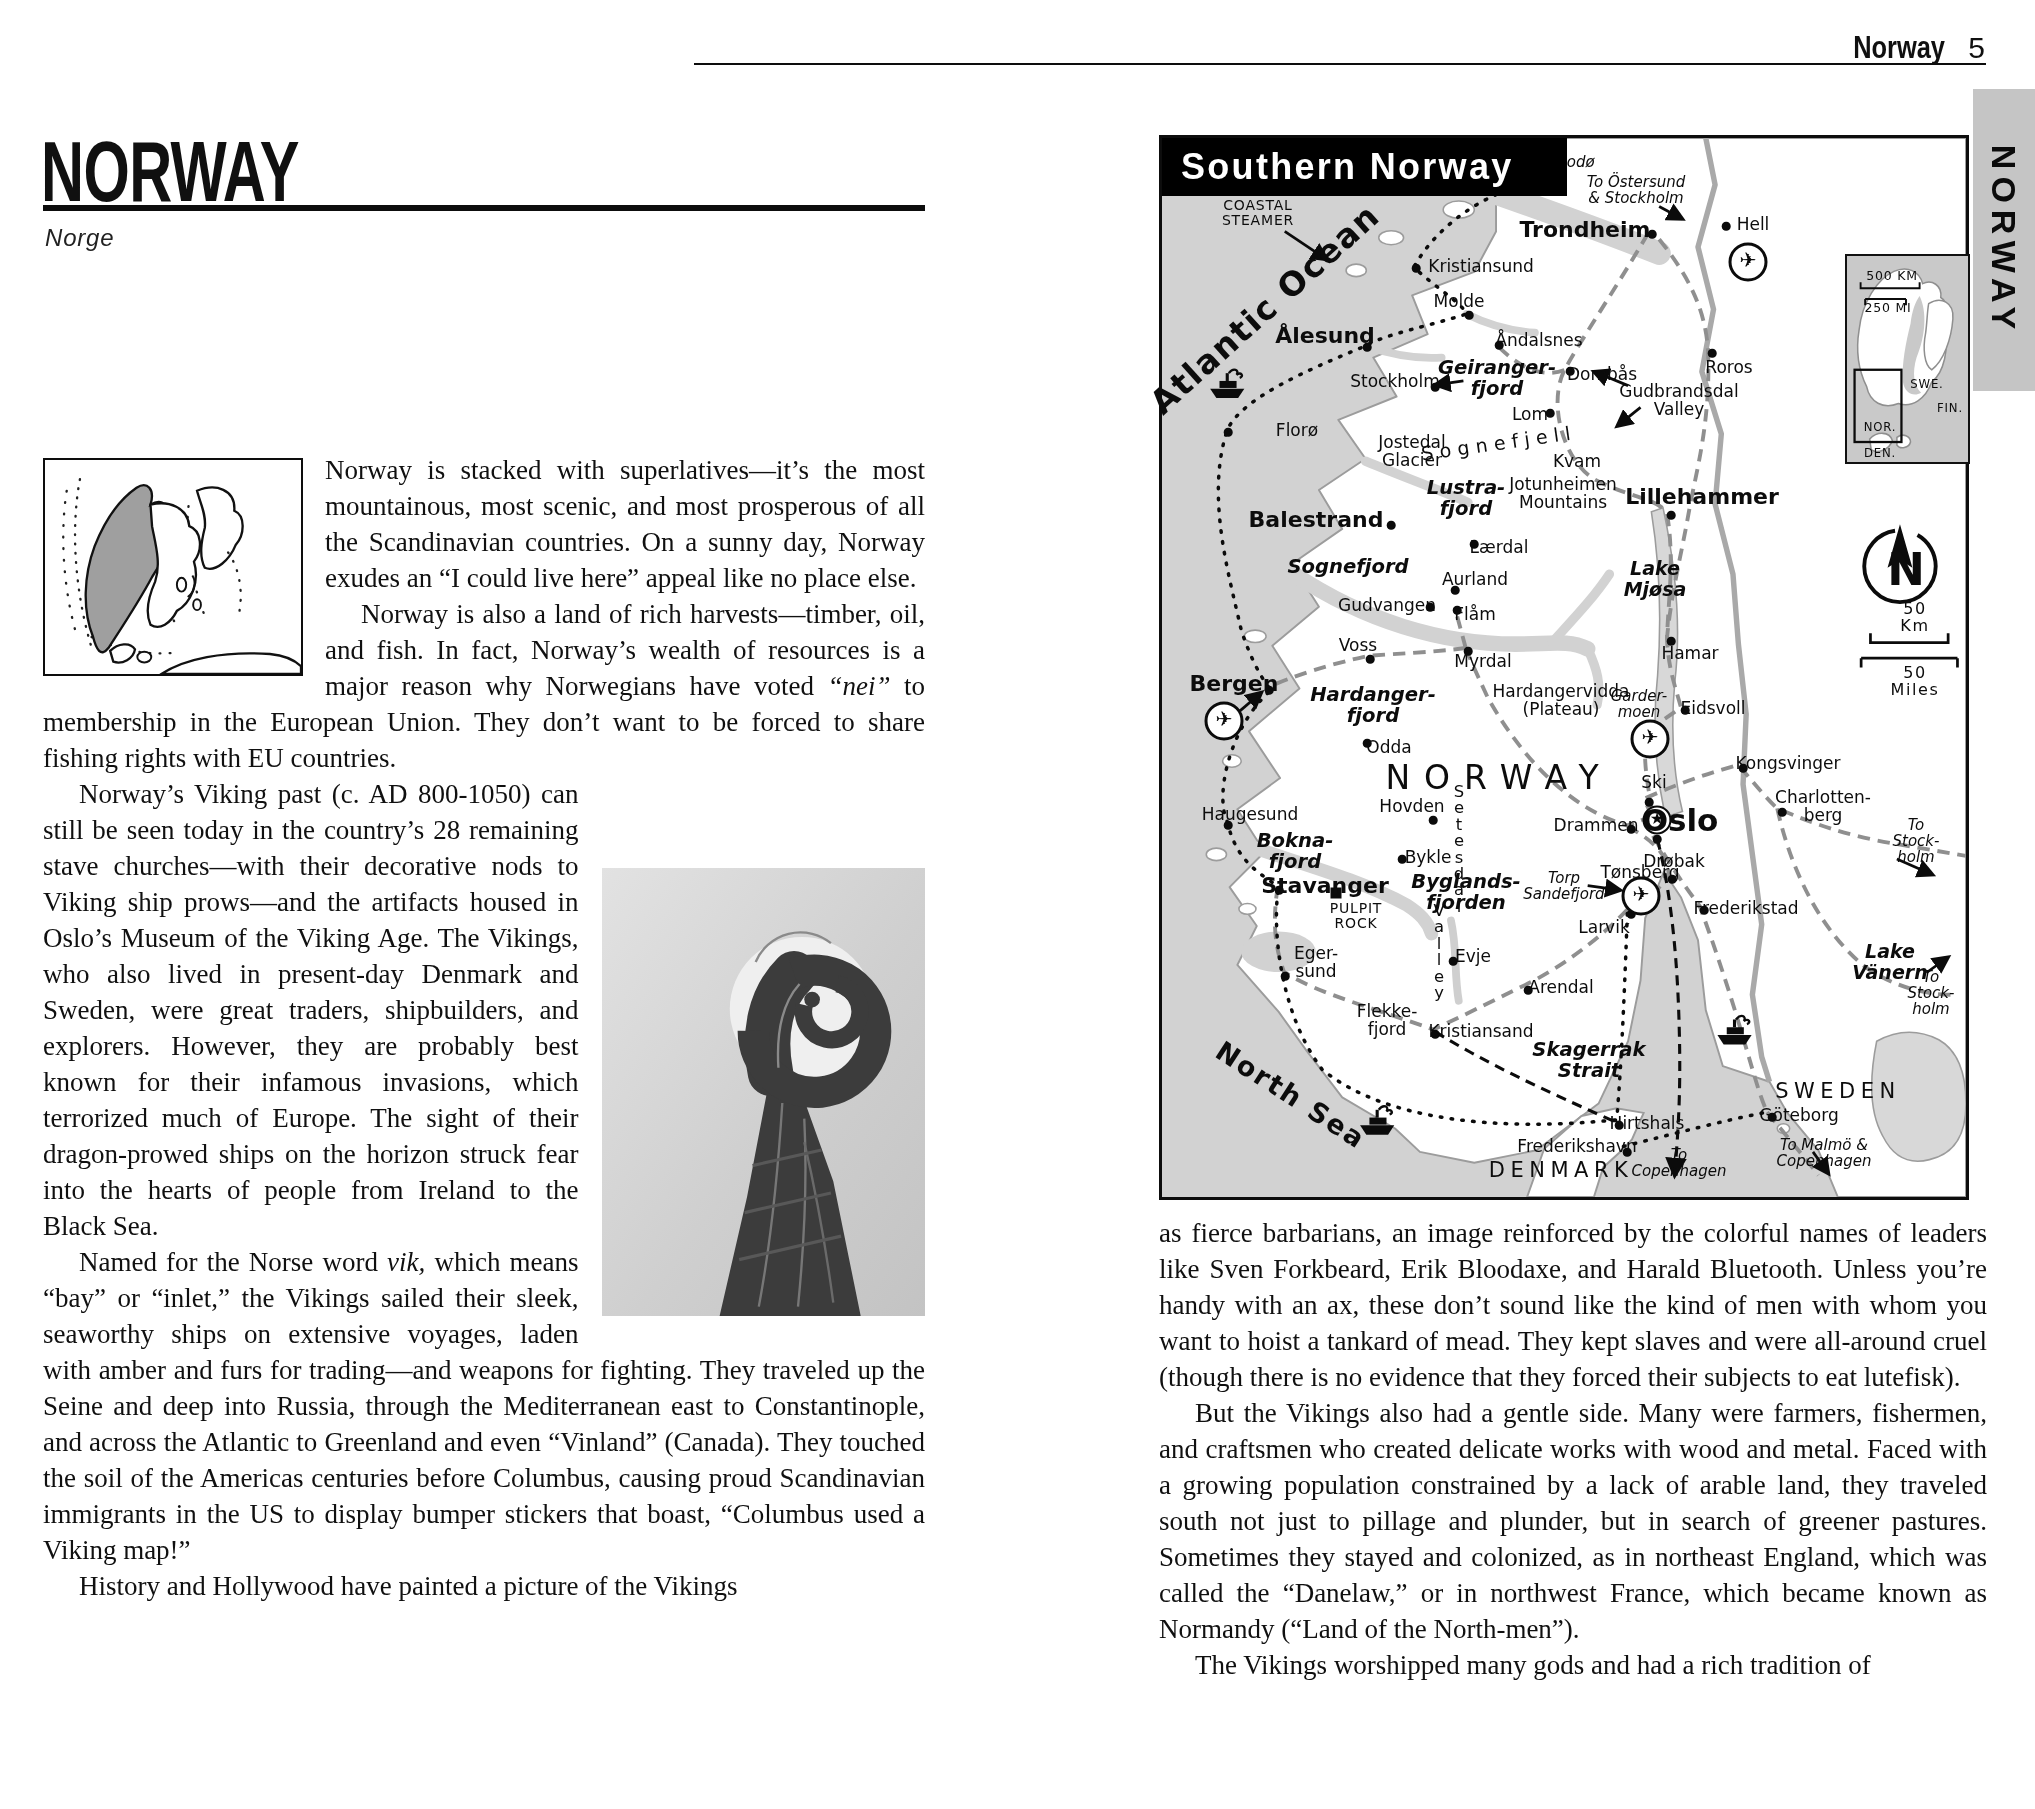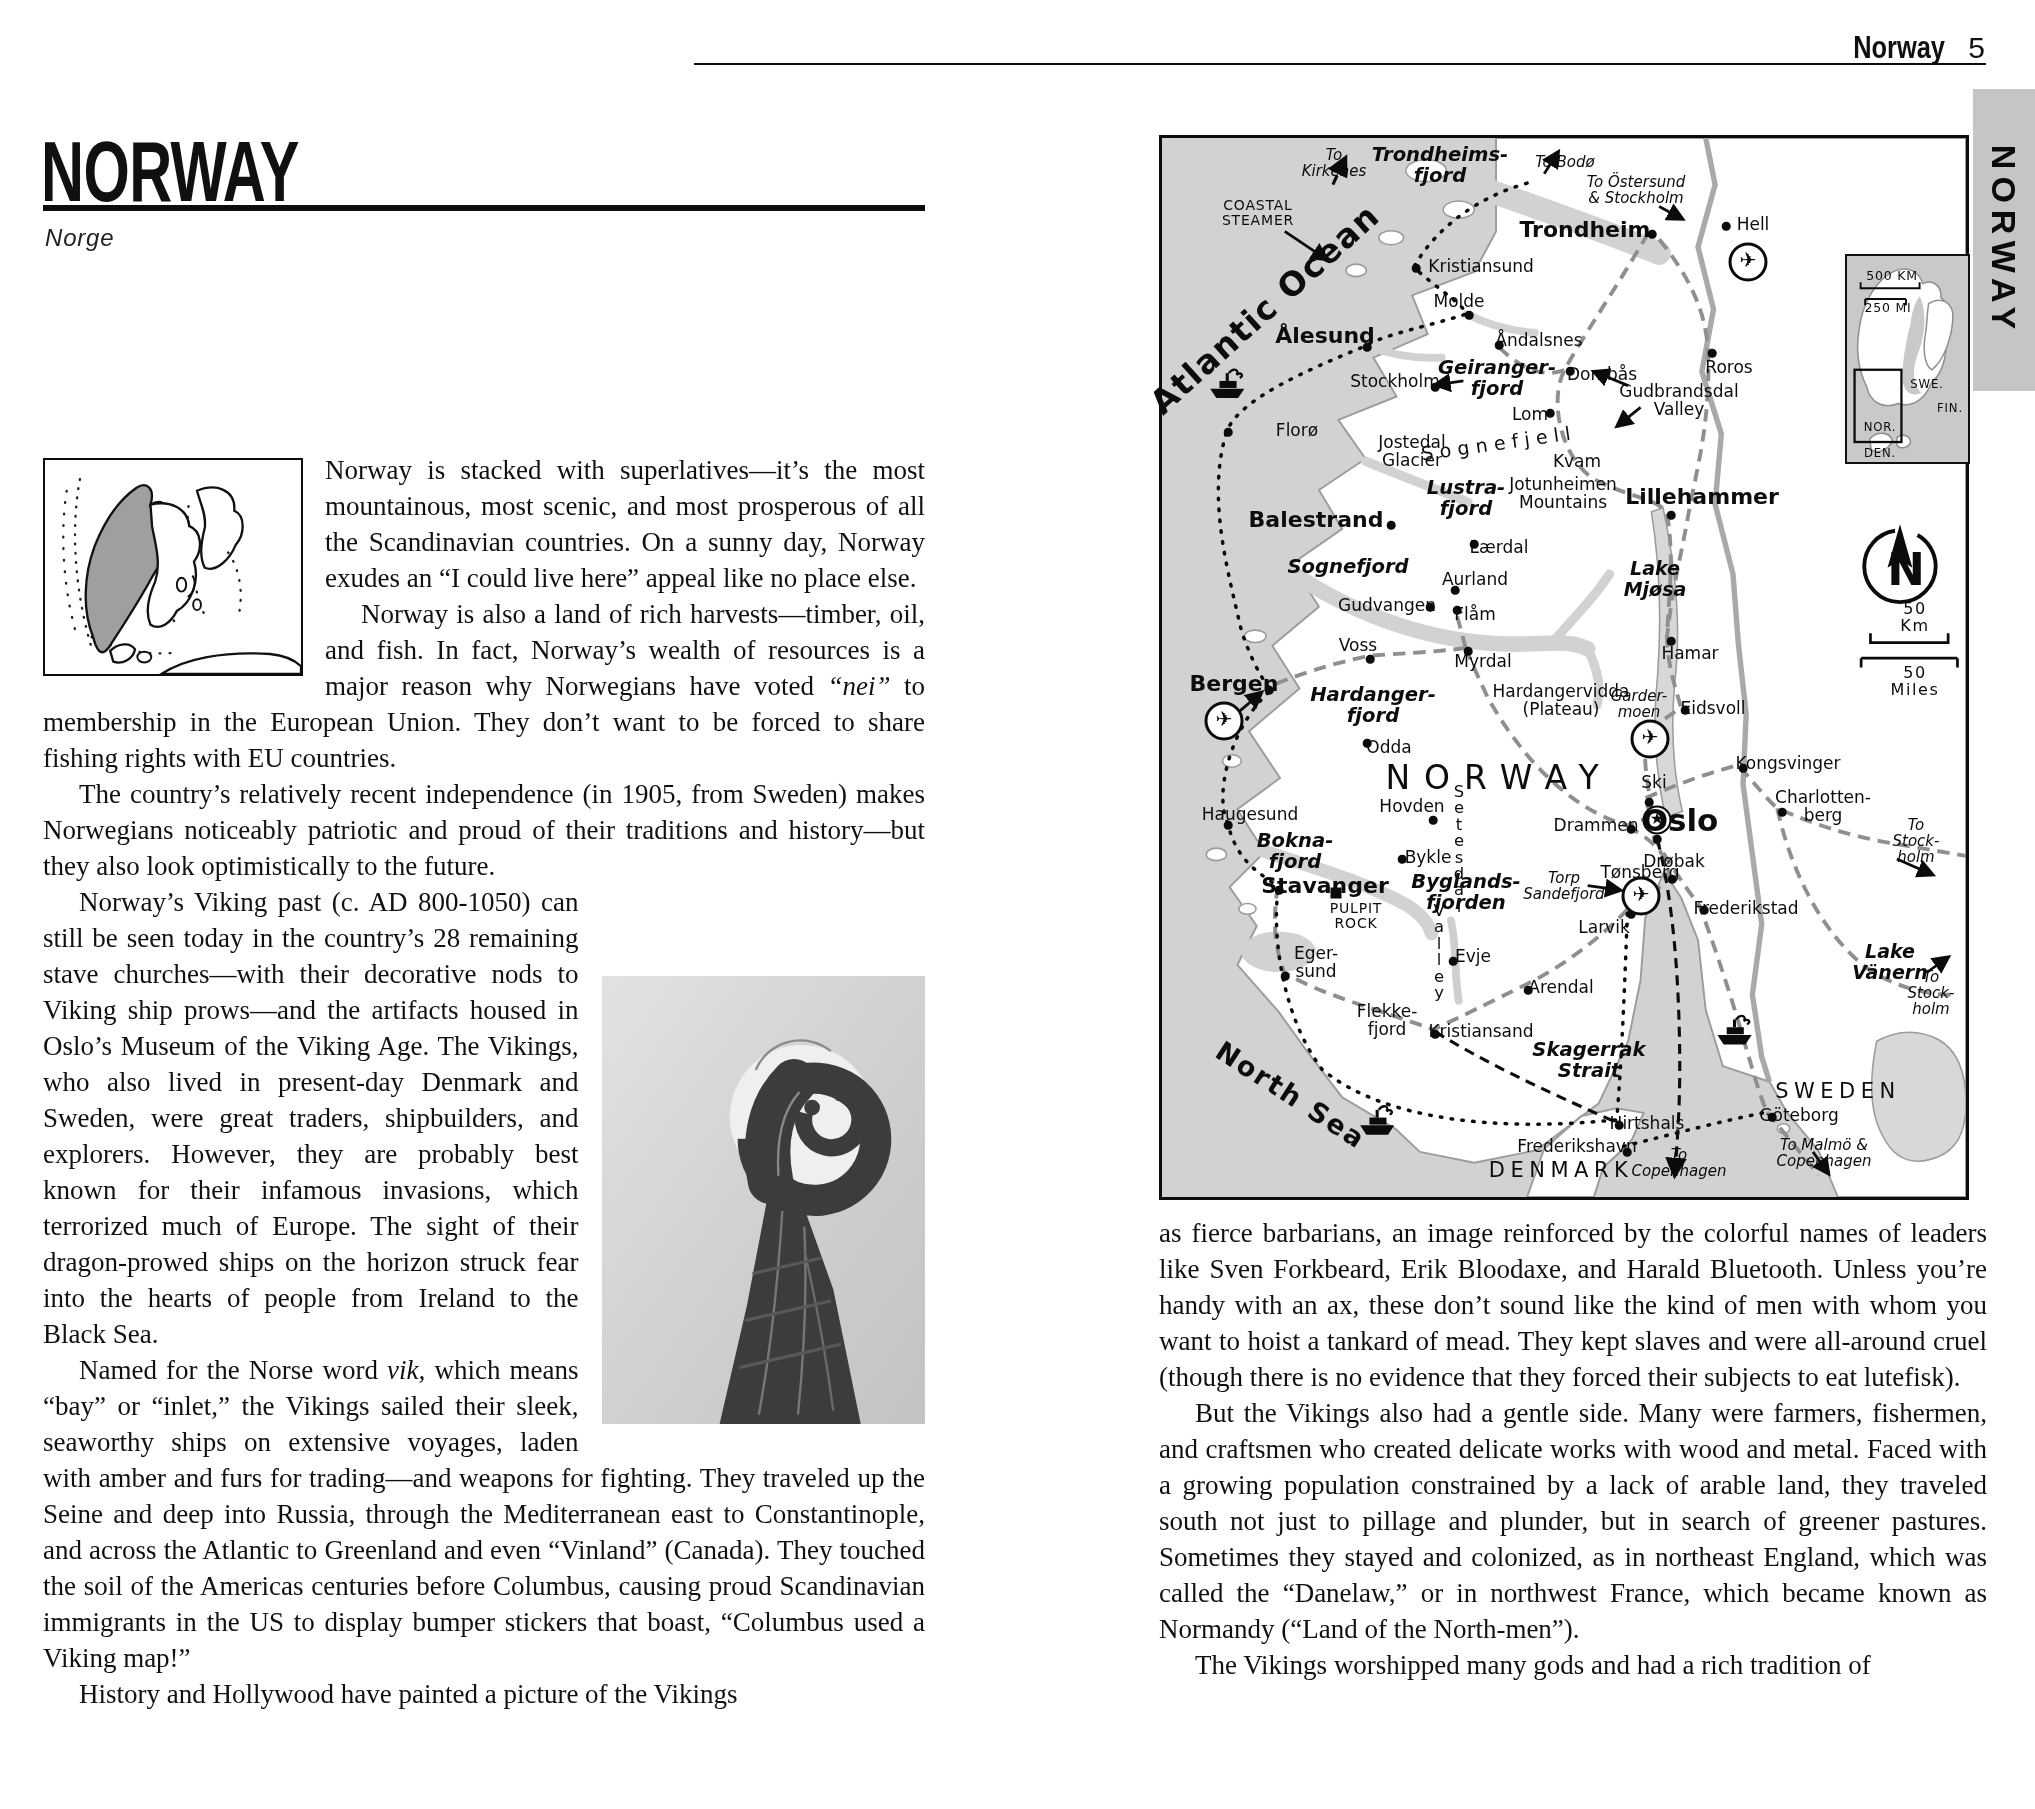--- a/index.html
+++ b/index.html
@@ -110,21 +110,20 @@
         <path d="M84,248 C94,238 110,236 116,246 C114,258 100,266 88,262 Z" fill="#ffffff" stroke="#111" stroke-width="3"></path>
         <ellipse cx="128" cy="256" rx="9" ry="7" fill="#ffffff" stroke="#111" stroke-width="2.5"></ellipse>
 
         <path d="M150,278 C180,258 230,248 290,252 C310,254 322,260 330,268 L330,278 Z" fill="#ffffff" stroke="#111" stroke-width="3"></path>
         <path d="M236,120 C250,140 256,170 250,200" fill="none" stroke="#222" stroke-width="3" stroke-dasharray="1 12" stroke-linecap="round"></path>
       </svg>
     </div>
 
     <p class="noindent"><span>Norway is stacked with superlatives—it’s the most mountainous, most scenic, and most prosperous of all the Scandinavian countries. On a sunny day, Norway exudes an “I could live here” appeal like no place else.</span></p>
     <p><span>Norway is also a land of rich harvests—timber, oil, and fish. In fact, Norway’s wealth of resources is a major reason why Norwegians have voted </span><em>“nei”</em><span> to membership in the European Union. They don’t want to be forced to share fishing rights with EU countries.</span></p>
-    <p><span>The country’s relatively recent independence (in 1905, from Sweden) makes Norwegians noticeably patriotic and proud of their traditions and history—but they also look optimistically to the future.</span></p>
     <p>
       <span class="viking-photo">
         <svg viewBox="0 0 412 572" preserveAspectRatio="none">
           <defs>
             <linearGradient id="phbg" x1="0" y1="0" x2="1" y2="1">
               <stop offset="0" stop-color="#e2e2e2"></stop>
                 <stop offset="0.55" stop-color="#cfcfcf"></stop>
                 <stop offset="1" stop-color="#c3c3c3"></stop>
             </linearGradient>
           </defs>
@@ -274,20 +273,23 @@
           <circle cx="950" cy="550" r="46" fill="none" stroke="#0b0b0b" stroke-width="5" stroke-dasharray="210 30"></circle>
           <path d="M950,496 L966,552 L950,542 L934,552 Z" fill="#0b0b0b"></path>
         </g>
 
         <g fill="none" stroke="#0b0b0b" stroke-width="3.5">
           <path d="M912,636 L912,648 L1012,648 L1012,636"></path>
           <path d="M900,668 L900,680 M900,668 L1024,668 M1024,668 L1024,680"></path>
         </g>
       </svg>
 
+      <div class="map-titlebar">
+        <span>Southern Norway</span>
+      </div>
 
       <div>
 
       <span class="ml sm" style="left: 172px; top: 25px;">To
 Kirkenes</span>
           <span class="ml reg" style="left: 278px; top: 27px;">Trondheims-
 fjord</span>
           <span class="ml sm" style="left: 403px; top: 23.5px;">To Bodø</span>
           <span class="ml sm" style="left: 474px; top: 52px;">To Östersund
 &amp; Stockholm</span>

